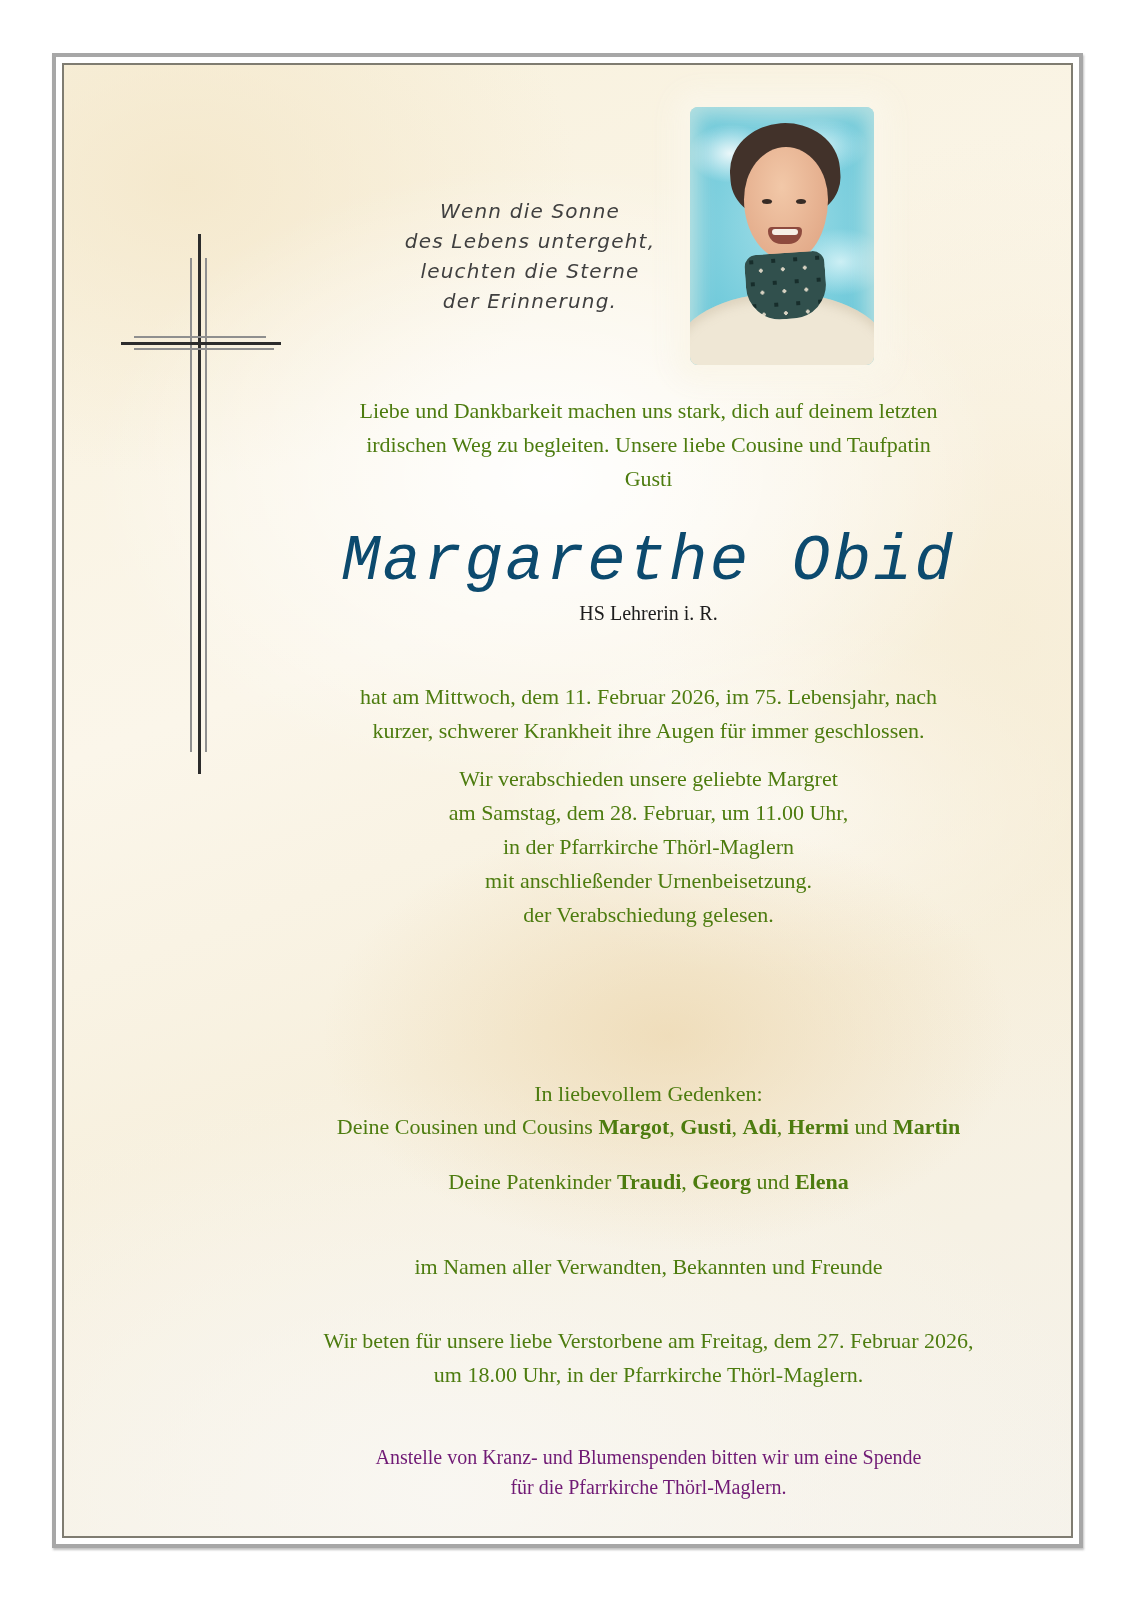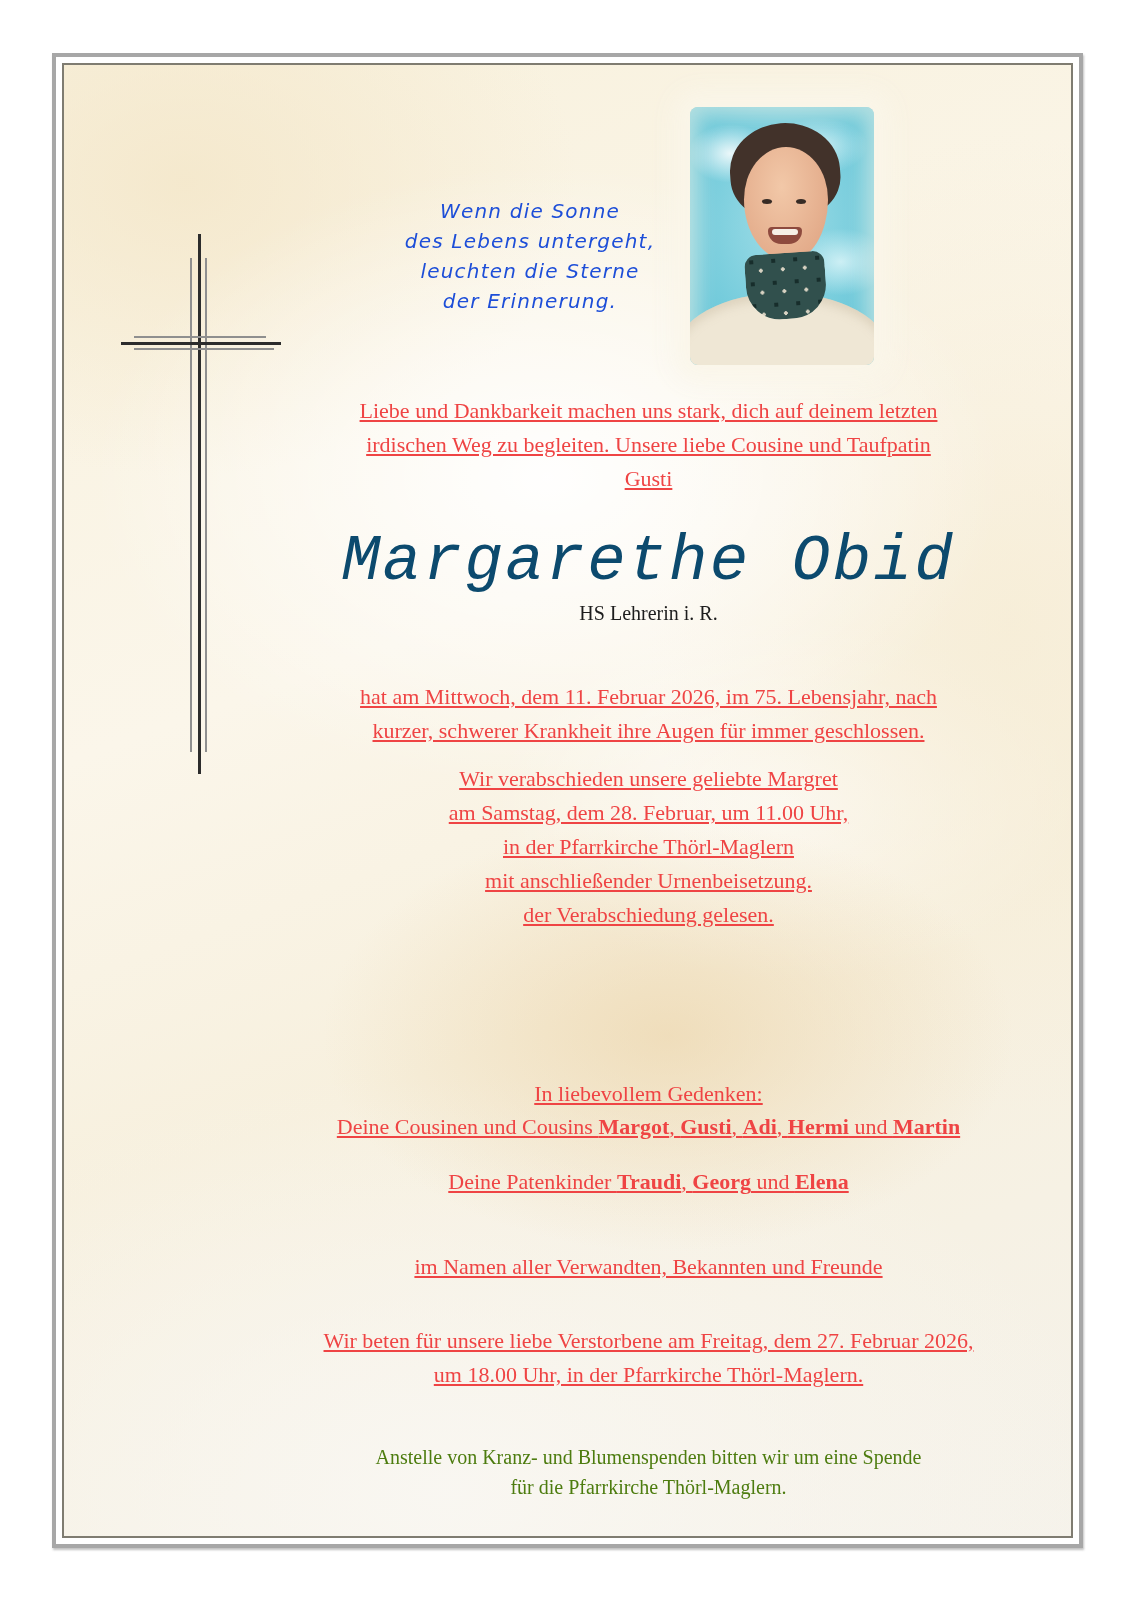--- a/index.html
+++ b/index.html
@@ -62,25 +62,25 @@
   .p-scarf  { left:56px; top:146px; width:80px; height:66px;
               background-color:#31504d;
               background-image:radial-gradient(circle 4px at 7px 7px, #172d2b 55%, rgba(0,0,0,0) 60%),
                                radial-gradient(circle 3px at 16px 16px, #d8d2c2 55%, rgba(0,0,0,0) 60%);
               background-size:22px 22px;
               border-radius:12px 12px 34px 34px; transform:rotate(-4deg); }
   
   .poem {
     position:absolute; left:370px; top:196px; width:320px; text-align:center; z-index:4;
     font-family:"DejaVu Sans", sans-serif; font-style:italic;
-    font-size:20px; line-height:30px; letter-spacing:1.2px; color:#1d4ed8;
+    font-size:20px; line-height:30px; letter-spacing:1.2px; color:#404040;
   }
   .col { position:absolute; left:215px; right:50px; text-align:center; z-index:4; }
-  .body-text { font-size:22px; line-height:34px; color:#ef4444;text-decoration:underline; }
-  .small-text { font-size:20px; line-height:30px; color:#4d7c0f; }
+  .body-text { font-size:22px; line-height:34px; color:#4d7c0f; }
+  .small-text { font-size:20px; line-height:30px; color:#701a75; }
   .name {
     font-family:Liberation Mono, monospace; font-style:italic;
     font-size:64px; letter-spacing:2.5px; color:#0c4a6e; line-height:56px;
   }
   .subtitle { font-size:20px; line-height:30px; }
 </style>
 </head>
 <body>
 
 <div class="page">

